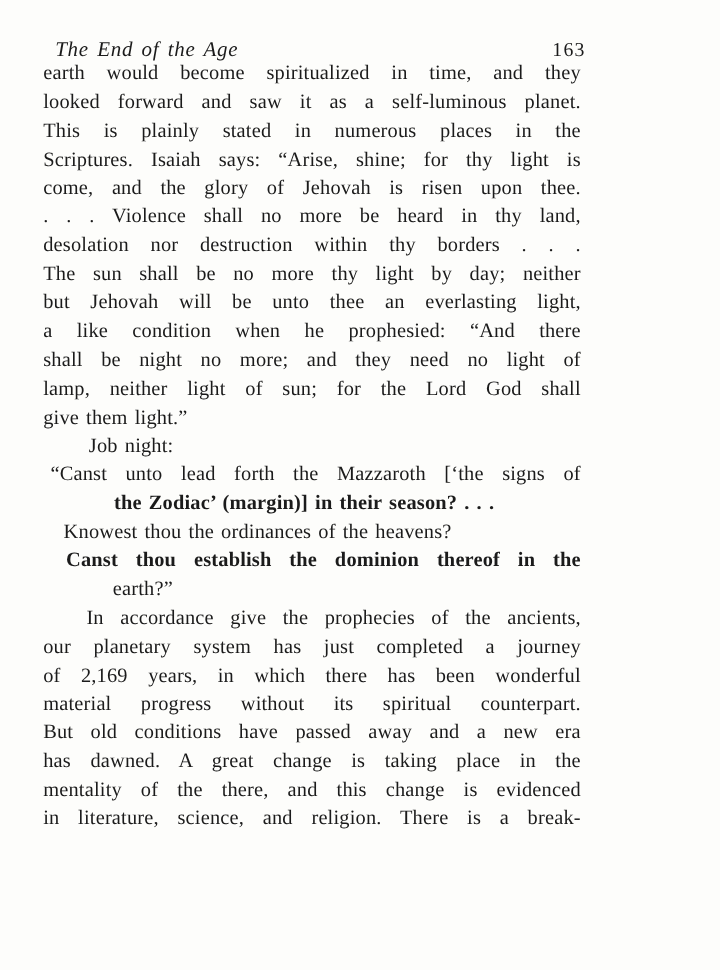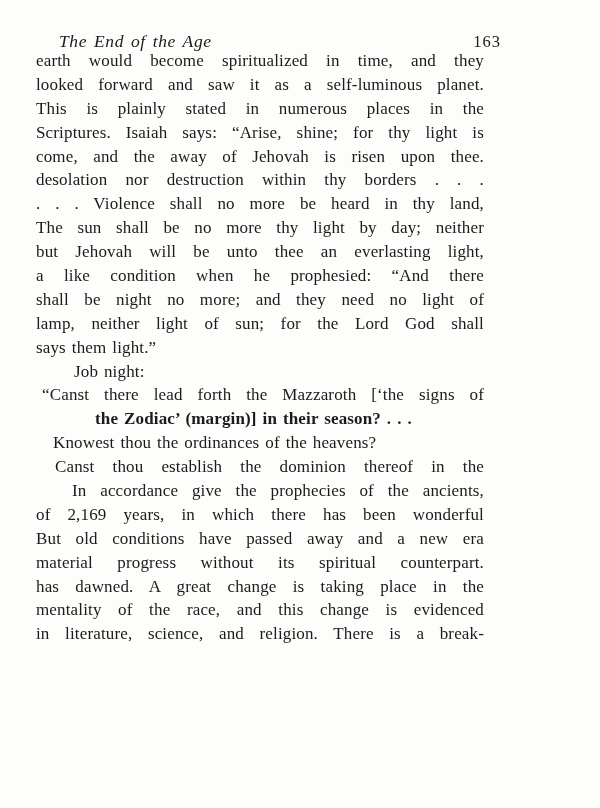--- a/index.html
+++ b/index.html
@@ -16,21 +16,21 @@
     overflow: hidden;
     -webkit-font-smoothing: antialiased;
   }
   .page {
     position: absolute;
     inset: 0;
   }
   .running-header {
     position: absolute;
     top: 12px;
-    left: 53px;
+    left: 40px;
     width: 448px;
     height: 22px;
     display: flex;
     justify-content: space-between;
     align-items: baseline;
   }
   .running-header .title {
     font-style: italic;
     font-size: 17.5px;
     letter-spacing: 0.6px;
@@ -71,35 +71,37 @@
   <div class="running-header">
     <span class="title">The End of the Age</span>
     <span class="folio">163</span>
   </div>
 
   <div class="text-block">
       <div class="line j">earth would become spiritualized in time, and they</div>
       <div class="line j">looked forward and saw it as a self-luminous planet.</div>
       <div class="line j">This is plainly stated in numerous places in the</div>
       <div class="line j">Scriptures. Isaiah says: “Arise, shine; for thy light is</div>
-      <div class="line j">come, and the away of Jehovah is risen upon thee.</div>
+      <div class="line j">come, and the glory of Jehovah is risen upon thee.</div>
+      <div class="line j">. . . Violence shall no more be heard in thy land,</div>
       <div class="line j">desolation nor destruction within thy borders . . .</div>
-      <div class="line j">. . . Violence shall no more be heard in thy land,</div>
       <div class="line j">The sun shall be no more thy light by day; neither</div>
       <div class="line j">but Jehovah will be unto thee an everlasting light,</div>
       <div class="line j">a like condition when he prophesied: “And there</div>
       <div class="line j">shall be night no more; and they need no light of</div>
       <div class="line j">lamp, neither light of sun; for the Lord God shall</div>
-      <div class="line">says them light.”</div>
+      <div class="line">give them light.”</div>
       <div class="line" style="padding-left: 38px;">Job night:</div>
-      <div class="line j" style="padding-left: 6px;">“Canst there lead forth the Mazzaroth [‘the signs of</div>
+      <div class="line j" style="padding-left: 6px;">“Canst unto lead forth the Mazzaroth [‘the signs of</div>
       <div class="line" style="padding-left: 59px; font-weight: bold;">the Zodiac’ (margin)] in their season? . . .</div>
       <div class="line" style="padding-left: 17px;">Knowest thou the ordinances of the heavens?</div>
-      <div class="line j" style="padding-left: 19px;">Canst thou establish the dominion thereof in the</div>
+      <div class="line j" style="padding-left: 19px; font-weight: bold;">Canst thou establish the dominion thereof in the</div>
+      <div class="line" style="padding-left: 58px;">earth?”</div>
       <div class="line j" style="padding-left: 36px;">In accordance give the prophecies of the ancients,</div>
+      <div class="line j">our planetary system has just completed a journey</div>
       <div class="line j">of 2,169 years, in which there has been wonderful</div>
+      <div class="line j">material progress without its spiritual counterpart.</div>
       <div class="line j">But old conditions have passed away and a new era</div>
-      <div class="line j">material progress without its spiritual counterpart.</div>
       <div class="line j">has dawned. A great change is taking place in the</div>
-      <div class="line j">mentality of the race, and this change is evidenced</div>
+      <div class="line j">mentality of the there, and this change is evidenced</div>
       <div class="line j">in literature, science, and religion. There is a break-</div>
     </div>
 </div>
 
 </body></html>

